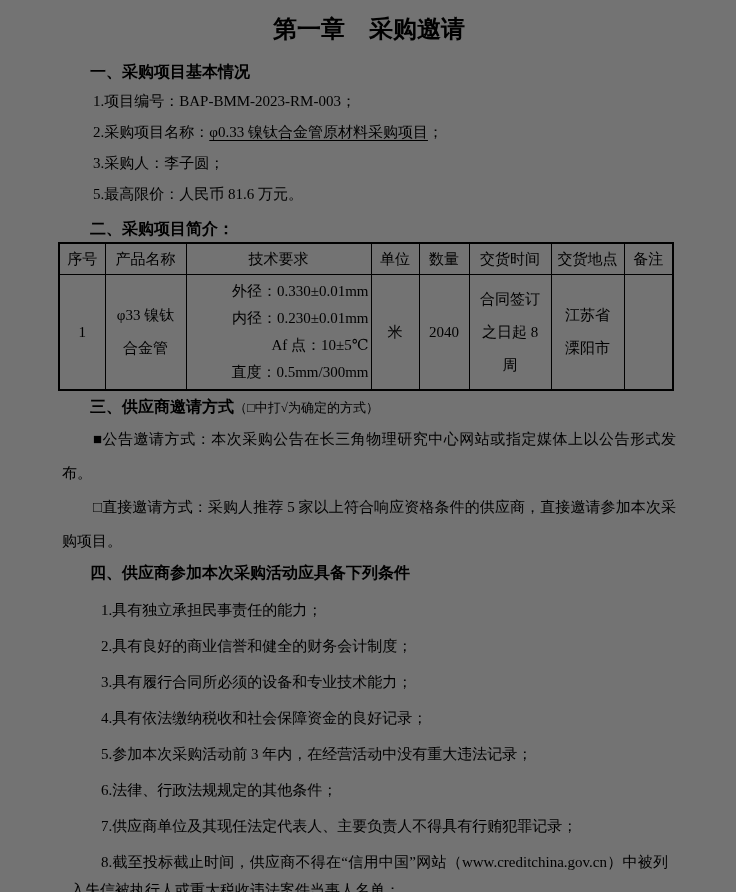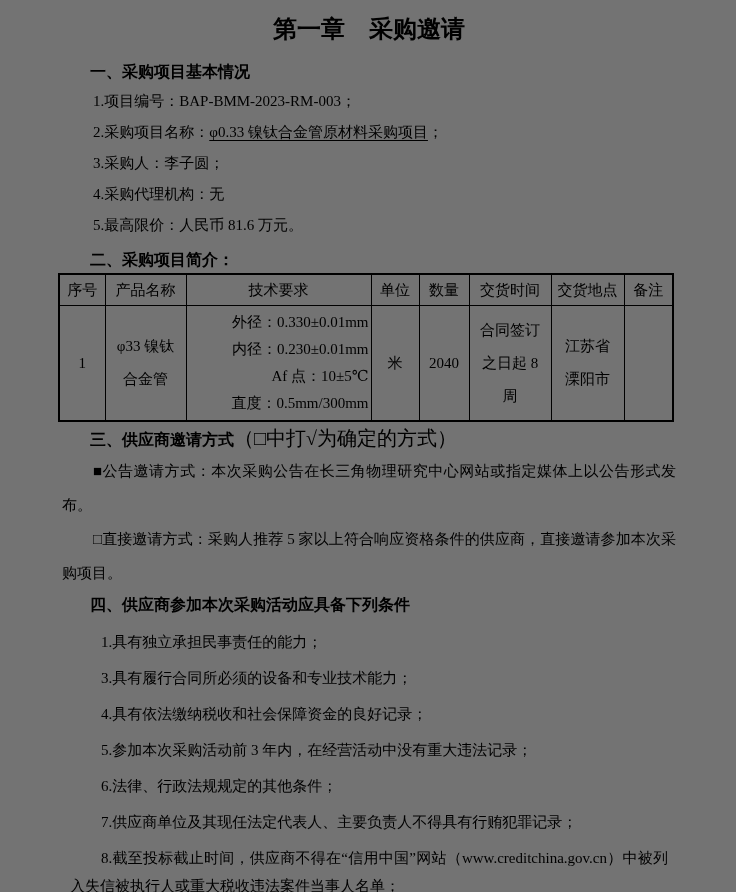--- a/index.html
+++ b/index.html
@@ -19,21 +19,21 @@
     text-align:center;margin:0 0 12px 0;
   }
   .h{
     font-family:"Liberation Sans","DejaVu Sans",sans-serif;
     font-weight:bold;font-size:16px;text-indent:28px;margin:0;
   }
   .h1s{line-height:28px;}
   .h2s{line-height:26px;margin-top:6px;}
   .h3s{line-height:28px;margin-top:2px;}
   .h4s{line-height:30px;}
-  .hn{font-family:"Liberation Serif","DejaVu Serif",serif;font-weight:normal;font-size:20px;}
+  .hn{font-family:"Liberation Serif","DejaVu Serif",serif;font-weight:normal;font-size:13px;}
   .li{margin:0;line-height:31px;text-indent:31px;}
   .para{margin:0;line-height:34px;text-indent:31px;text-align:justify;}
   .li4{margin:8px;line-height:28px;text-indent:31px;text-align:justify;}
   .u{text-decoration:underline;text-underline-offset:3px;}
   .tbl{
     border-collapse:collapse;table-layout:fixed;
     width:614px;margin-left:-4px;
     border:2px solid #000;
   }
   .tbl th,.tbl td{
@@ -52,21 +52,20 @@
 <body>
 
 <div class="page">
 
   <div class="title">第一章　采购邀请</div>
 
   <div class="h h1s">一、采购项目基本情况</div>
   <p class="li">1.项目编号：BAP-BMM-2023-RM-003；</p>
   <p class="li"><span>2.采购项目名称：</span><span class="u">φ0.33 镍钛合金管原材料采购项目</span><span>；</span></p>
   <p class="li">3.采购人：李子圆；</p>
-  <p class="li">4.采购代理机构：无</p>
   <p class="li">5.最高限价：人民币 81.6 万元。</p>
 
   <div class="h h2s">二、采购项目简介：</div>
 
   <table class="tbl">
     <colgroup>
       <col style="width:46px">
         <col style="width:81px">
         <col style="width:185px">
         <col style="width:48px">
@@ -107,20 +106,21 @@
       </tr>
     </tbody>
   </table>
 
   <div class="h h3s"><span>三、供应商邀请方式</span><span class="hn">（□中打√为确定的方式）</span></div>
   <p class="para">■公告邀请方式：本次采购公告在长三角物理研究中心网站或指定媒体上以公告形式发布。</p>
   <p class="para">□直接邀请方式：采购人推荐 5 家以上符合响应资格条件的供应商，直接邀请参加本次采购项目。</p>
 
   <div class="h h4s">四、供应商参加本次采购活动应具备下列条件</div>
   <p class="li4">1.具有独立承担民事责任的能力；</p>
+  <p class="li4">2.具有良好的商业信誉和健全的财务会计制度；</p>
   <p class="li4">3.具有履行合同所必须的设备和专业技术能力；</p>
   <p class="li4">4.具有依法缴纳税收和社会保障资金的良好记录；</p>
   <p class="li4">5.参加本次采购活动前 3 年内，在经营活动中没有重大违法记录；</p>
   <p class="li4">6.法律、行政法规规定的其他条件；</p>
   <p class="li4">7.供应商单位及其现任法定代表人、主要负责人不得具有行贿犯罪记录；</p>
   <p class="li4">8.截至投标截止时间，供应商不得在“信用中国”网站（www.creditchina.gov.cn）中被列入失信被执行人或重大税收违法案件当事人名单；</p>
   <p class="li4"><span>9.本次投标接受/</span><span class="u">不接受</span><span>联合体投标。</span></p>
 
 </div>
 

